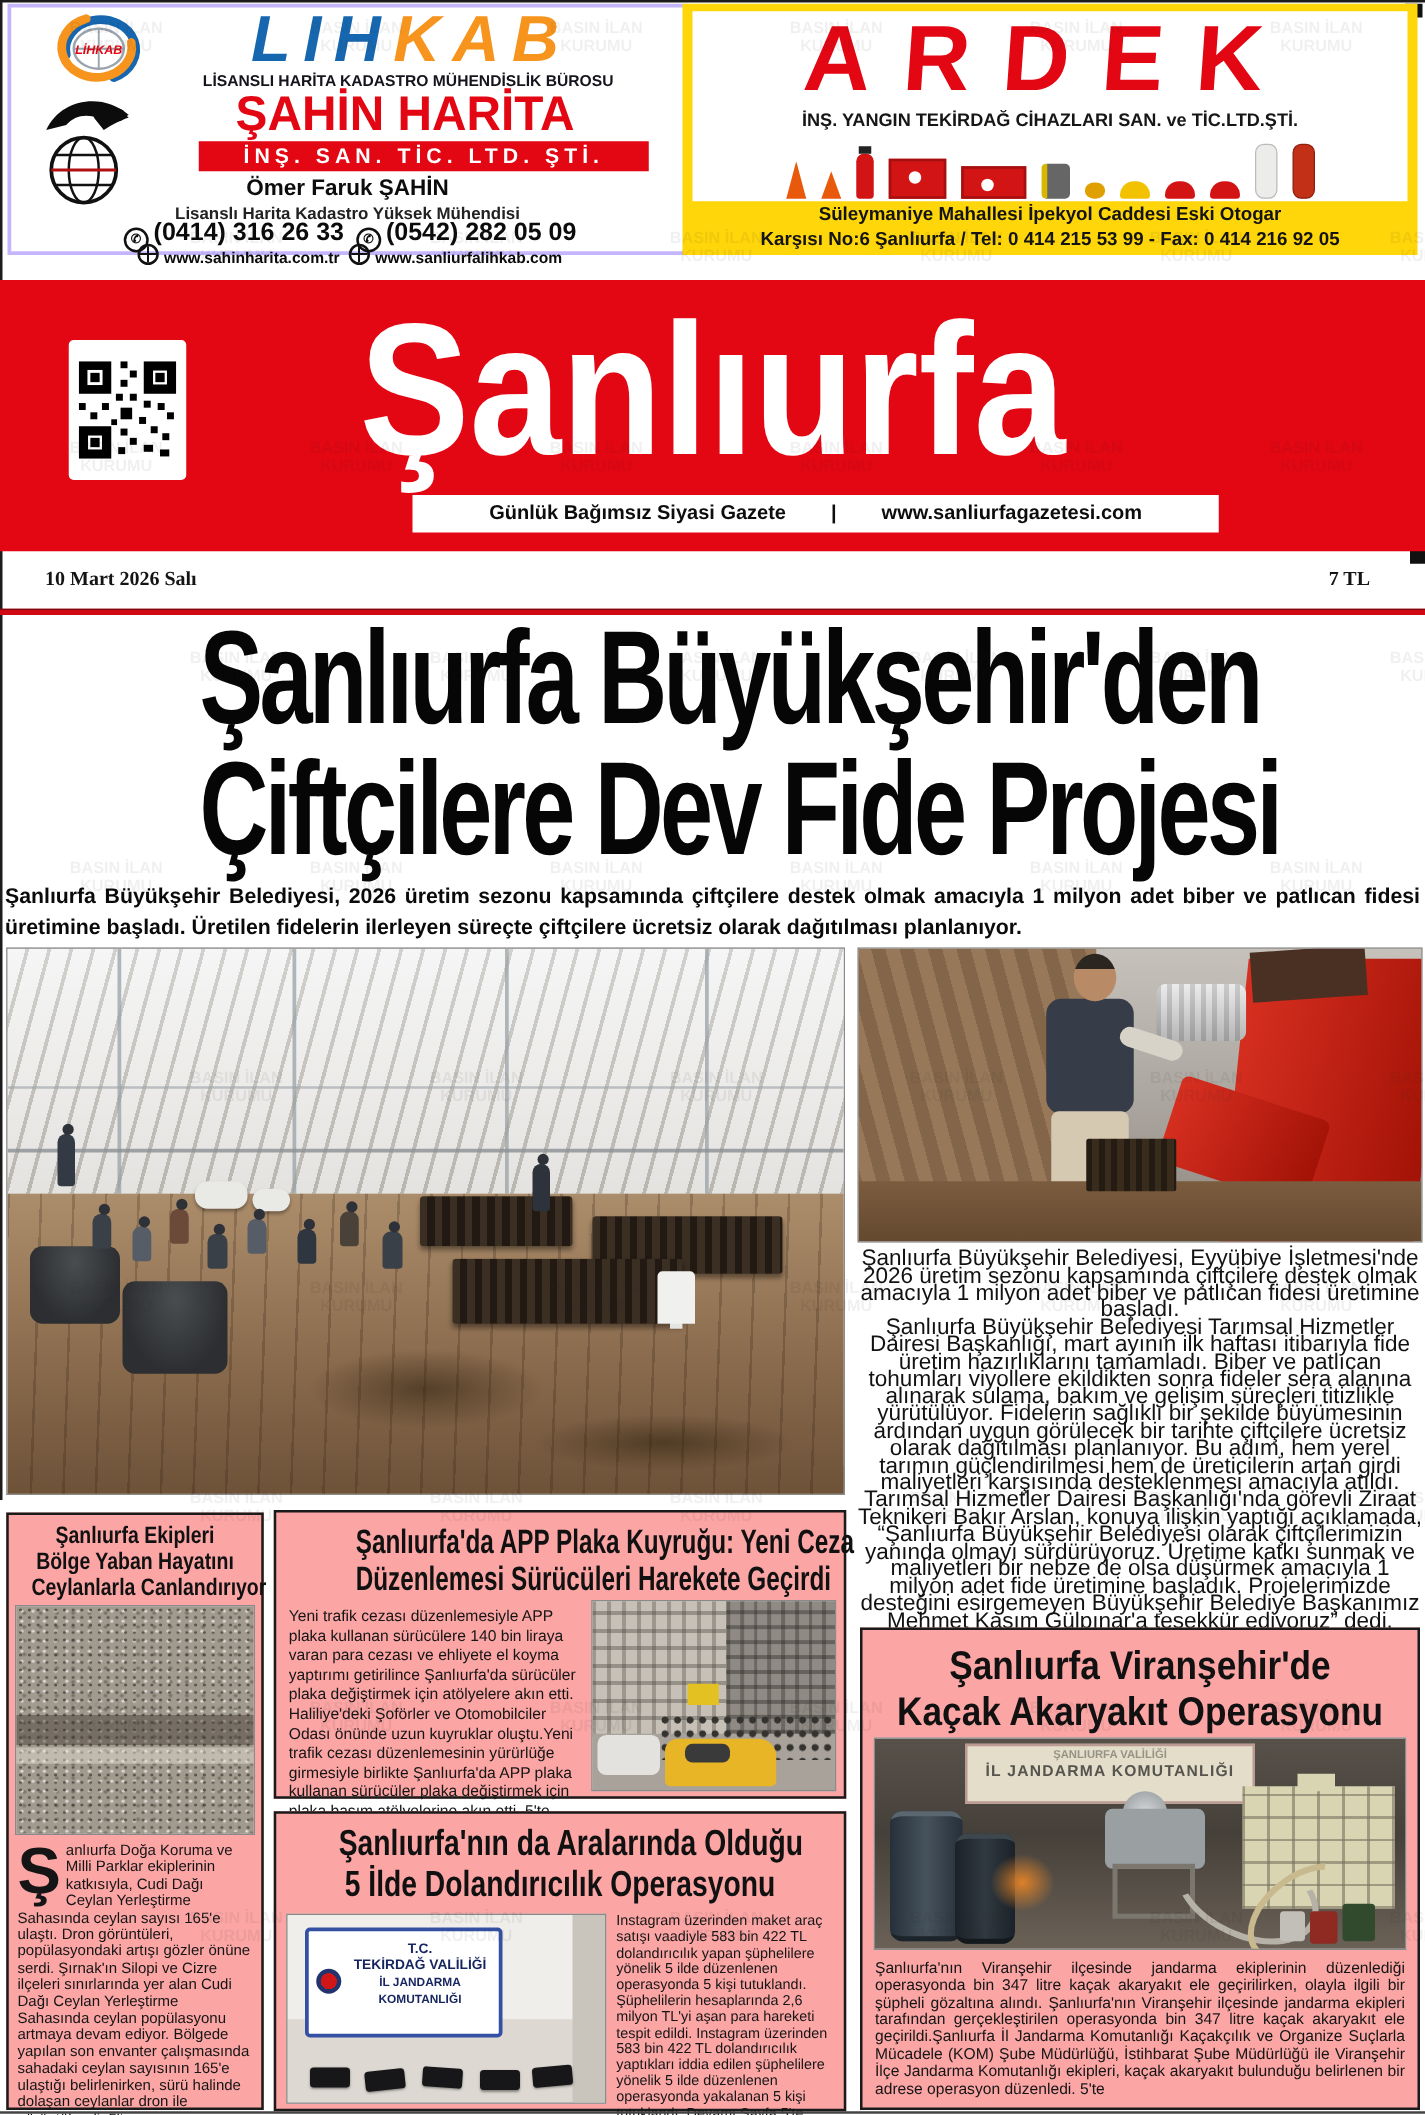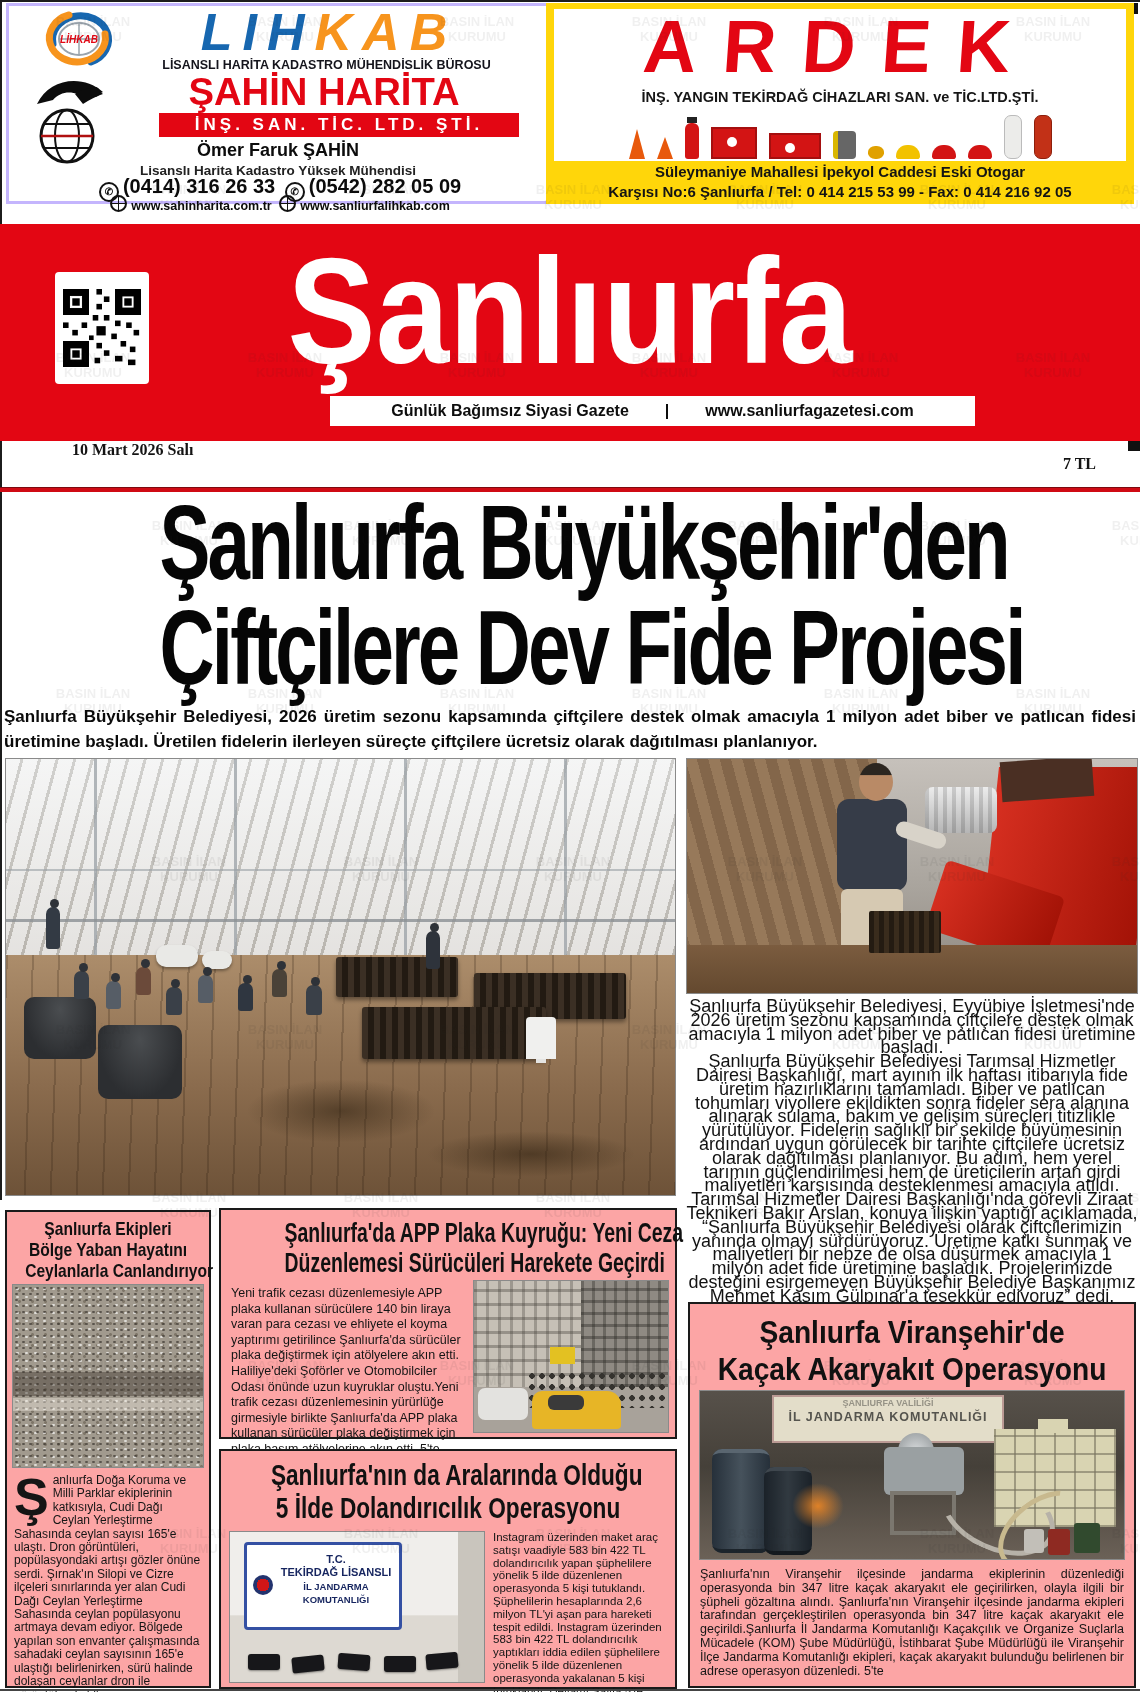--- a/index.html
+++ b/index.html
@@ -54,21 +54,21 @@
   .ar-addr{left:0;bottom:2px;width:100%;text-align:center;font-weight:800;font-size:15px;line-height:20px;color:#141414;}
   
   .masthead{left:0;top:224px;width:1140px;height:217px;background:#e30613;}
   .qr-card{left:55px;top:48px;width:94px;height:112px;background:#fff;border-radius:4px;display:flex;align-items:center;justify-content:center;}
   .mh-title{left:0;top:12px;width:100%;text-align:center;font-weight:900;font-size:150px;line-height:150px;
             color:#fff;transform:scaleX(.88);letter-spacing:0px;}
   .mh-strip{left:330px;top:172px;width:645px;height:30px;background:#fff;display:flex;align-items:center;
             justify-content:center;gap:36px;font-weight:800;font-size:16px;color:#0d0d0d;}
   
   .dateline{left:0;top:441px;width:1140px;height:46px;font-family:"Liberation Serif",serif;font-weight:700;font-size:16px;color:#141414;}
-  .dl-date{left:36px;top:0;margin-left:36px;} .dl-issue{left:0;top:14px;width:100%;text-align:center;} .dl-price{right:44px;top:14px;}
+  .dl-date{left:36px;top:14px;} .dl-issue{left:0;top:14px;width:100%;text-align:center;} .dl-price{right:44px;top:14px;}
   .redline{left:0;top:487px;width:1140px;height:4px;background:#cf0a14;border-top:1px solid #7c0a10;}
   
   .mainhead{left:0;top:490px;width:1140px;text-align:center;font-weight:900;color:#060606;}
   .mainhead .l{font-size:106px;line-height:105px;letter-spacing:-4px;transform:scaleX(.72);white-space:nowrap;}
   .standfirst{left:4px;top:704px;width:1132px;font-weight:800;font-size:17px;line-height:25px;text-align:justify;color:#0a0a0a;}
   .photo{border:1px solid #8a8a8a;overflow:hidden;box-sizing:border-box;background:#cfcdc9;}
   .ph-greenhouse{left:5px;top:758px;width:671px;height:438px;}
   .ph-machine{left:686px;top:758px;width:452px;height:236px;}
   .leadbody{left:684px;top:1000px;width:456px;height:294px;font-size:18px;line-height:13.8px;
             text-align:center;white-space:pre-line;color:#121212;}
@@ -501,21 +501,21 @@
     <h2 class="abs do-head" style="margin:0;">
       <div>Şanlıurfa'nın da Aralarında Olduğu</div>
       <div>5 İlde Dolandırıcılık Operasyonu</div>
     </h2>
     <div class="abs photo ph-evidence">
       <div class="abs ev-bg"></div>
       <div class="abs ev-side"></div>
       <div class="abs ev-sign">
         <div class="ev-emblem"></div>
         <div class="t1">T.C.</div>
-        <div class="t2">TEKİRDAĞ LİSANSLI</div>
+        <div class="t2">TEKİRDAĞ VALİLİĞİ</div>
         <div class="t3">İL JANDARMA KOMUTANLIĞI</div>
       </div>
       <div class="ev-phone" style="left:18px;bottom:12px;"></div>
       <div class="ev-phone" style="left:62px;bottom:10px;transform:rotate(-6deg);"></div>
       <div class="ev-phone" style="left:108px;bottom:12px;transform:rotate(4deg);"></div>
       <div class="ev-phone" style="left:154px;bottom:10px;"></div>
       <div class="ev-phone" style="left:196px;bottom:13px;transform:rotate(-5deg);"></div>
     </div>
     <div class="abs do-body">Instagram üzerinden maket araç satışı vaadiyle 583 bin 422 TL dolandırıcılık yapan şüphelilere yönelik 5 ilde düzenlenen operasyonda 5 kişi tutuklandı. Şüphelilerin hesaplarında 2,6 milyon TL'yi aşan para hareketi tespit edildi. Instagram üzerinden 583 bin 422 TL dolandırıcılık yaptıkları iddia edilen şüphelilere yönelik 5 ilde düzenlenen operasyonda yakalanan 5 kişi tutuklandı. Devamı  Sayfa 5'te</div>
   </section>

